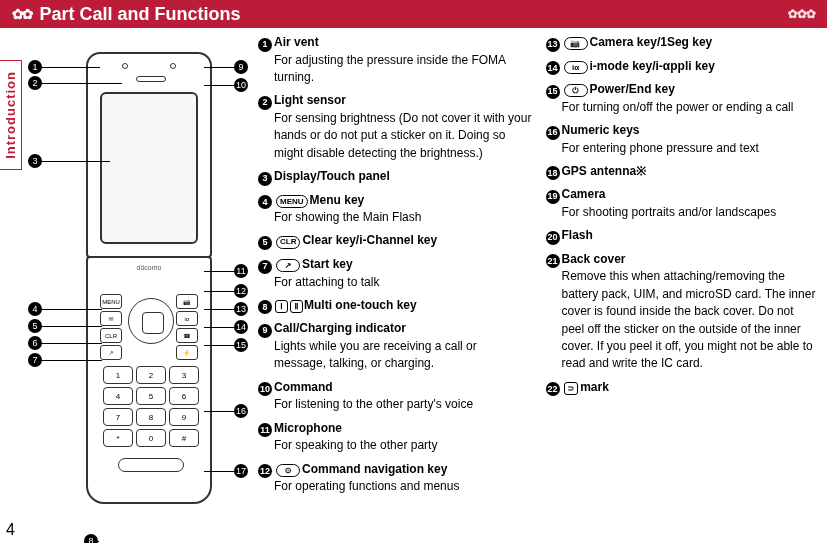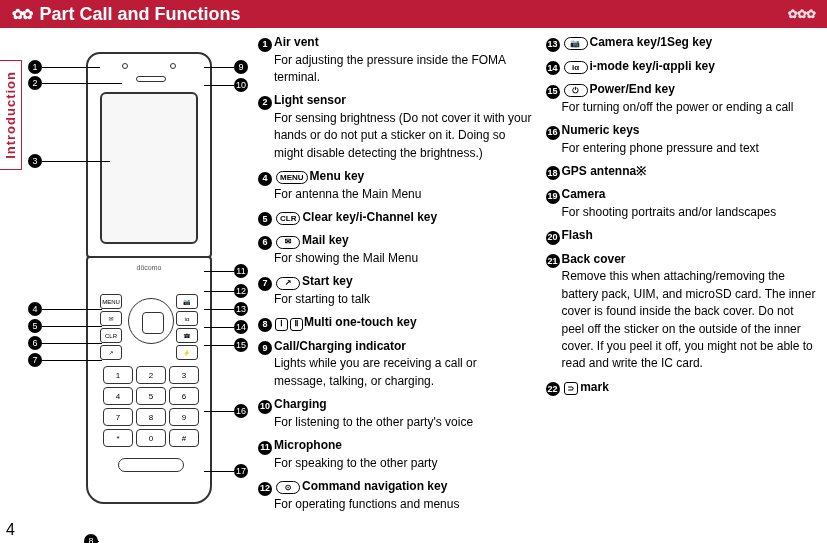--- a/index.html
+++ b/index.html
@@ -403,50 +403,49 @@
     <div class="callout right" style="right:0; top:430px;">
         <div class="bubble">17</div>
         <div class="line" style="width:30px;"></div>
       </div>
   </div>
 
   <div class="desc-cols">
     <div class="desc-col" id="col1">
         <div class="item">
           <div class="item-head"><span class="num-circle">1</span><span>Air vent</span></div>
-          <div class="item-body">For adjusting the pressure inside the FOMA terminal.</div>
+          <div class="item-body">For adjusting the pressure inside the FOMA turning.</div>
         </div>
         <div class="item">
           <div class="item-head"><span class="num-circle">2</span><span>Light sensor</span></div>
           <div class="item-body">For sensing brightness (Do not cover it with your hands or do not put a sticker on it. Doing so might disable detecting the brightness.)</div>
         </div>
         <div class="item">
+          <div class="item-head"><span class="num-circle">3</span><span>Display/Touch panel</span></div>
+        </div>
+        <div class="item">
           <div class="item-head"><span class="num-circle">4</span><span class="key-btn">MENU</span><span>Menu key</span></div>
-          <div class="item-body">For antenna the Main Menu</div>
+          <div class="item-body">For showing the Main Flash</div>
         </div>
         <div class="item">
           <div class="item-head"><span class="num-circle">5</span><span class="key-btn">CLR</span><span>Clear key/i-Channel key</span></div>
         </div>
         <div class="item">
-          <div class="item-head"><span class="num-circle">6</span><span class="key-btn">✉</span><span>Mail key</span></div>
-          <div class="item-body">For showing the Mail Menu</div>
-        </div>
-        <div class="item">
           <div class="item-head"><span class="num-circle">7</span><span class="key-btn">↗</span><span>Start key</span></div>
-          <div class="item-body">For starting to talk</div>
+          <div class="item-body">For attaching to talk</div>
         </div>
         <div class="item">
           <div class="item-head"><span class="num-circle">8</span><span class="key-square">Ⅰ</span><span class="key-square">Ⅱ</span><span>Multi one-touch key</span></div>
         </div>
         <div class="item">
           <div class="item-head"><span class="num-circle">9</span><span>Call/Charging indicator</span></div>
           <div class="item-body">Lights while you are receiving a call or message, talking, or charging.</div>
         </div>
         <div class="item">
-          <div class="item-head"><span class="num-circle">10</span><span>Charging</span></div>
+          <div class="item-head"><span class="num-circle">10</span><span>Command</span></div>
           <div class="item-body">For listening to the other party's voice</div>
         </div>
         <div class="item">
           <div class="item-head"><span class="num-circle">11</span><span>Microphone</span></div>
           <div class="item-body">For speaking to the other party</div>
         </div>
         <div class="item">
           <div class="item-head"><span class="num-circle">12</span><span class="key-btn">⊙</span><span>Command navigation key</span></div>
           <div class="item-body">For operating functions and menus</div>
         </div>

